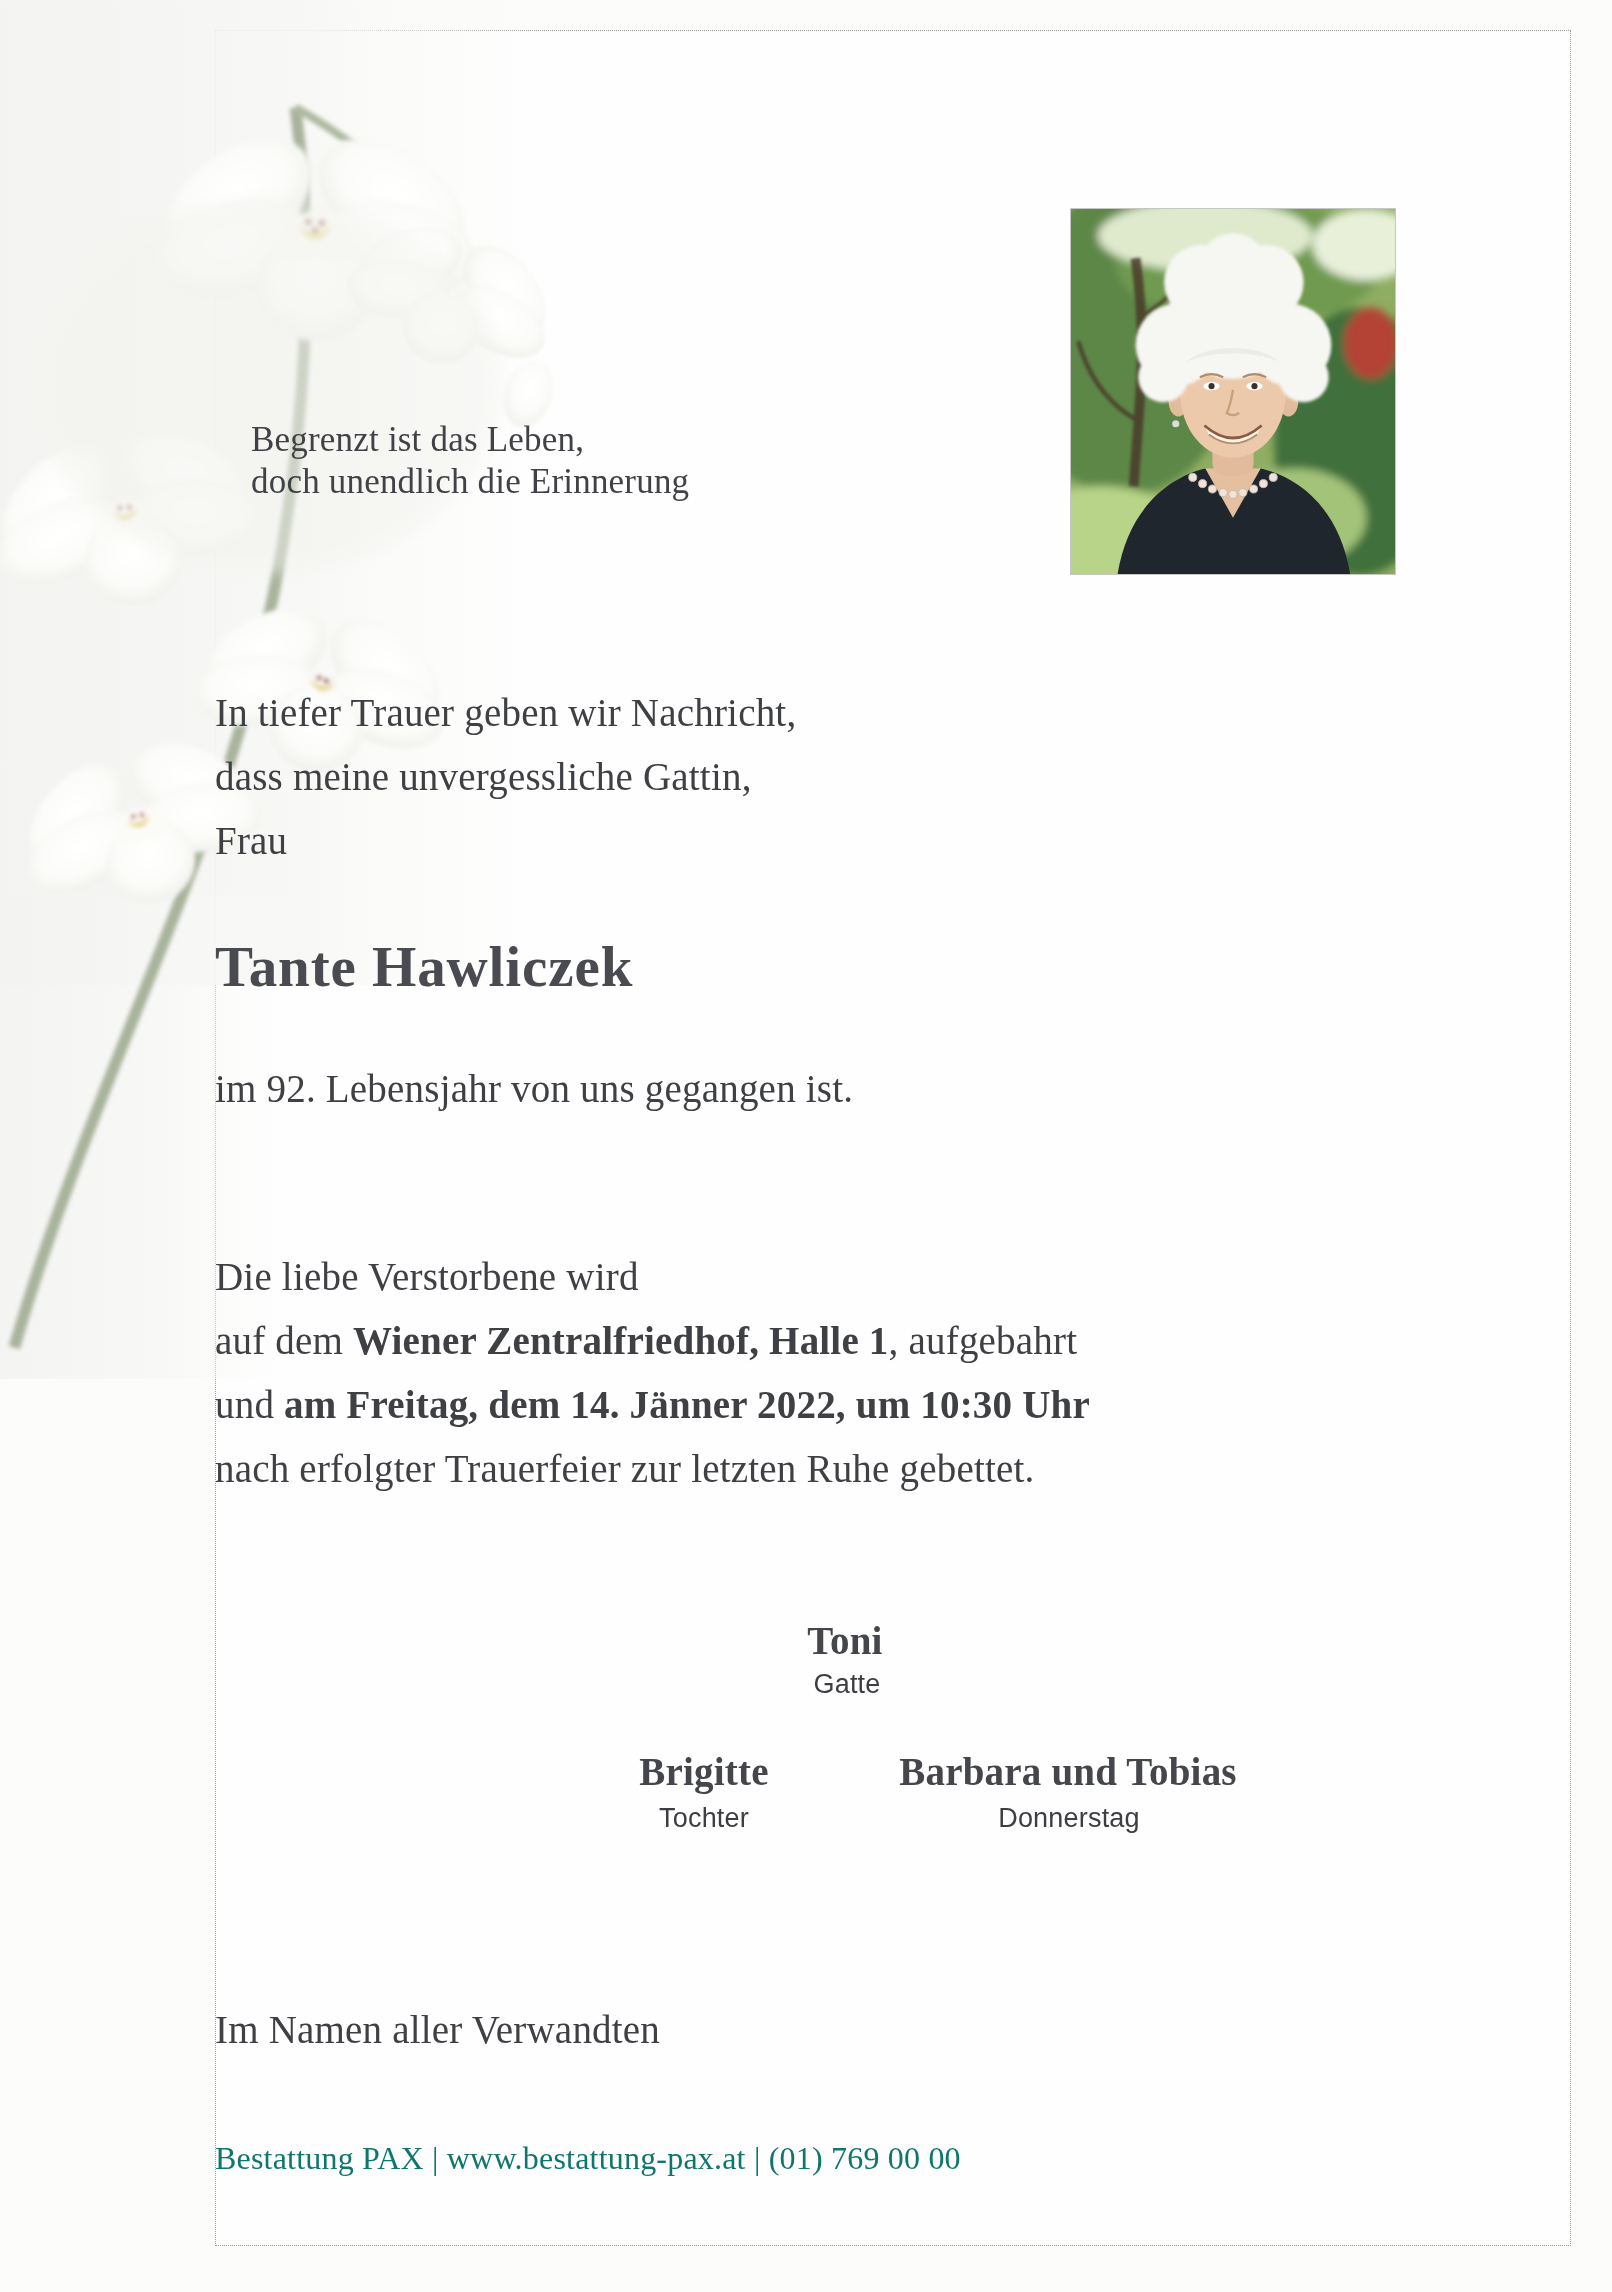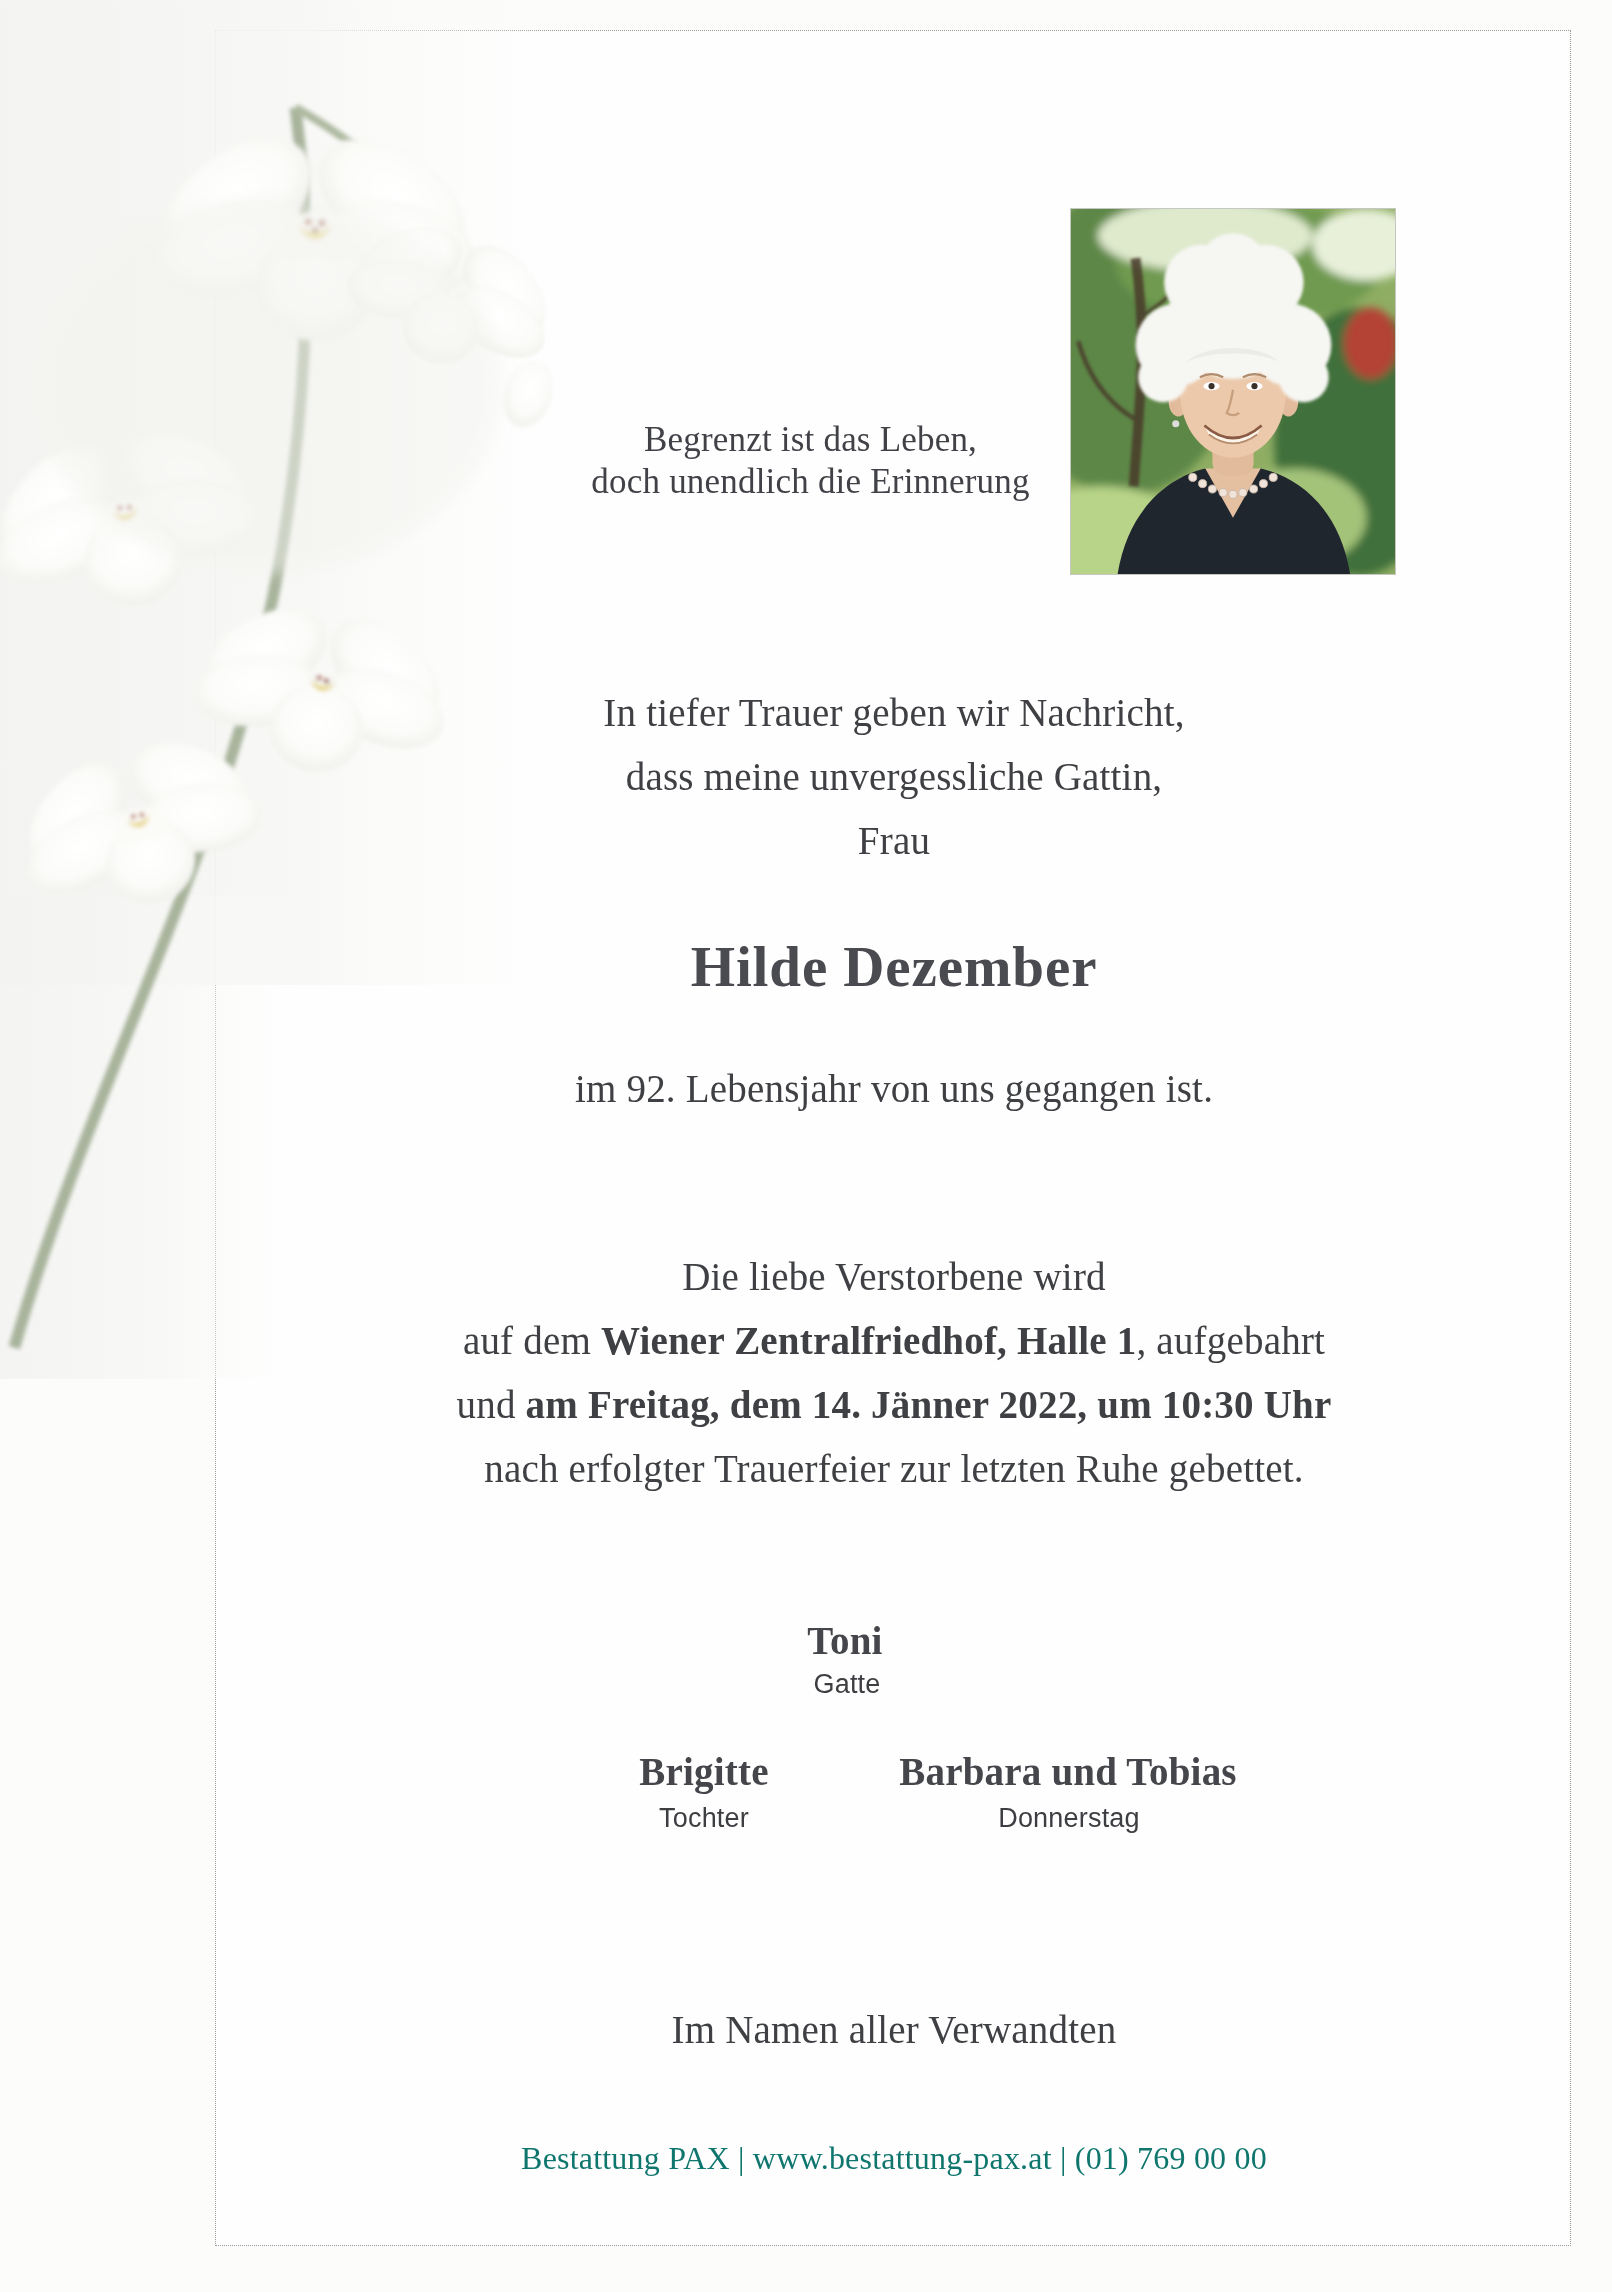--- a/index.html
+++ b/index.html
@@ -14,21 +14,20 @@
   .card-border{
     position:absolute;
     left:215px;top:30px;
     width:1356px;height:2216px;
     border:1.8px dotted #9a9a9a;
     background:#fefefe;
     box-sizing:border-box;
   }
   .abs{position:absolute;}
   .txt{
-    text-align:center;
     letter-spacing:0.2px;
     white-space:nowrap;
   }
   .quote{
     left:251px;top:419px;width:1119px;
     font-size:35px;line-height:42px;
     color:#414247;
   }
   .intro{
     left:215px;top:681px;width:1358px;
@@ -265,21 +264,21 @@
   <div>Begrenzt ist das Leben,</div>
   <div>doch unendlich die Erinnerung</div>
 </div>
 
 <div class="abs txt intro">
   <div>In tiefer Trauer geben wir Nachricht,</div>
   <div>dass meine unvergessliche Gattin,</div>
   <div>Frau</div>
 </div>
 
-<div class="abs txt deceased-name">Hilde Dezember</div>
+<div class="abs txt deceased-name">Tante Hawliczek</div>
 
 <div class="abs txt death-block">
   <div>im 92. Lebensjahr von uns gegangen ist.</div>
 </div>
 
 <div class="abs txt funeral-block">
   <div>Die liebe Verstorbene wird</div>
   <div><span>auf dem </span><span class="bold">Wiener Zentralfriedhof, Halle 1</span><span>, aufgebahrt</span></div>
   <div><span>und </span><span class="bold">am Freitag, dem 14. Jänner 2022, um 10:30 Uhr</span></div>
   <div>nach erfolgter Trauerfeier zur letzten Ruhe gebettet.</div>

